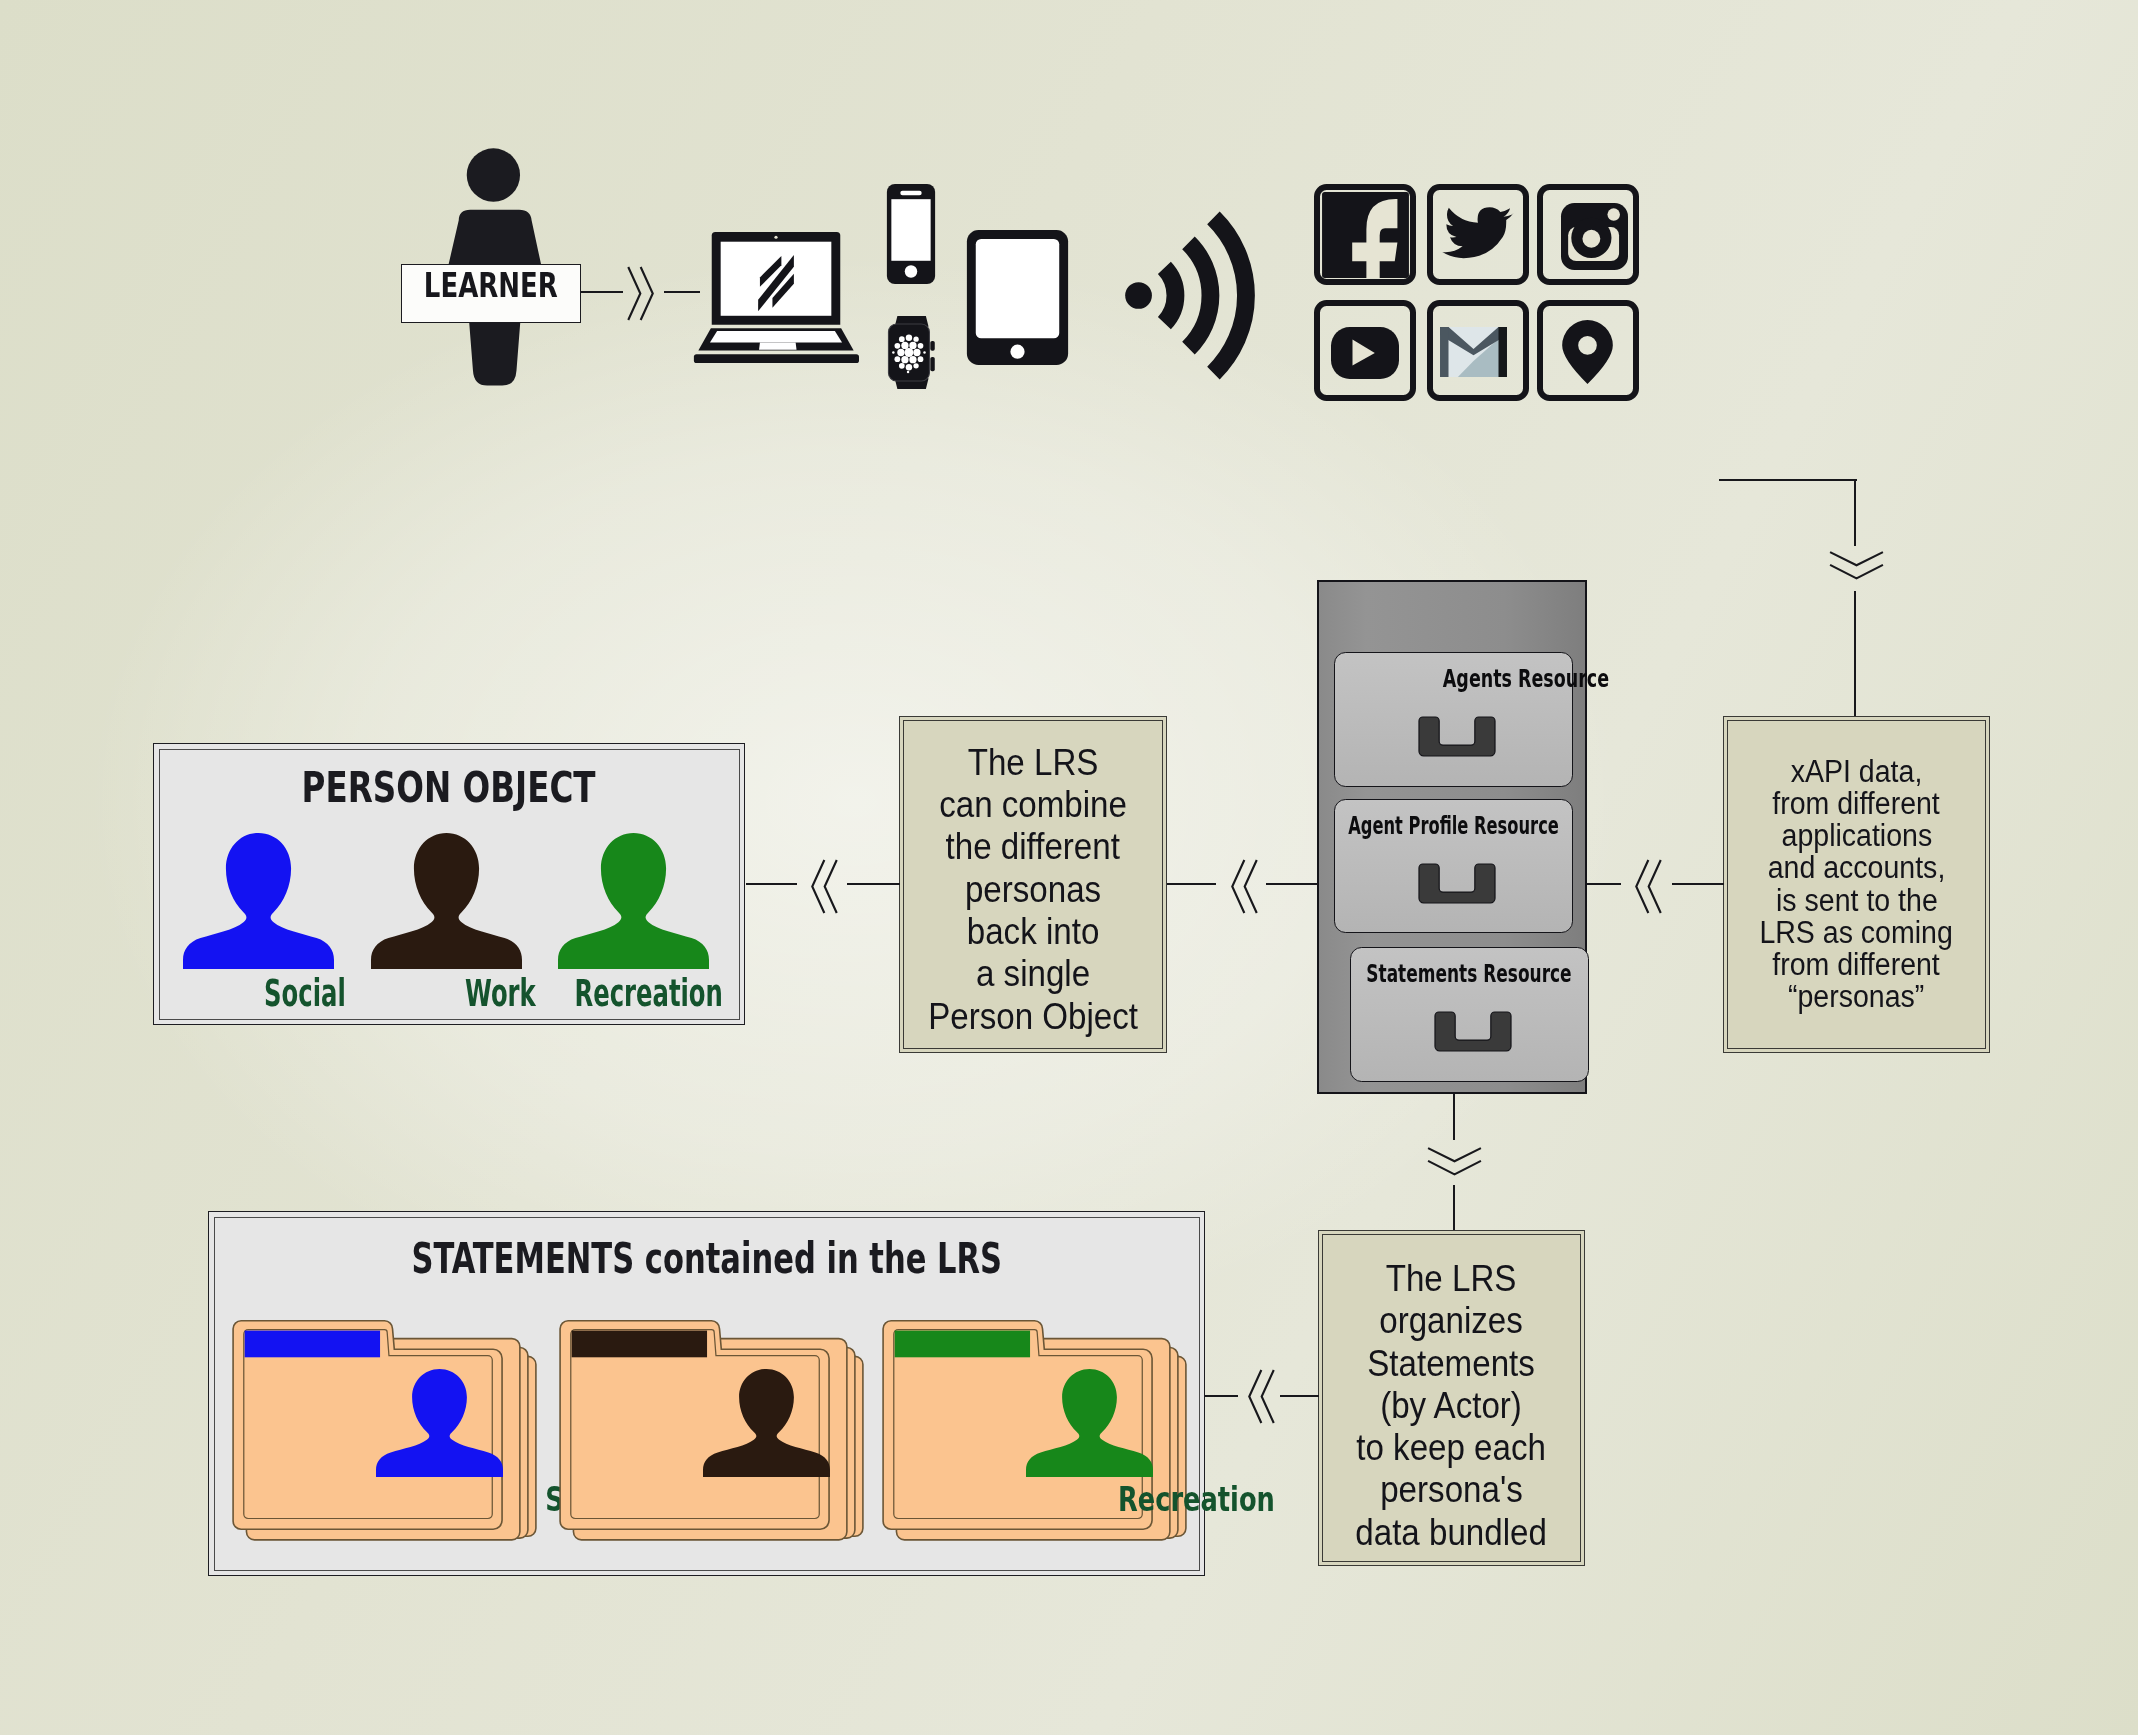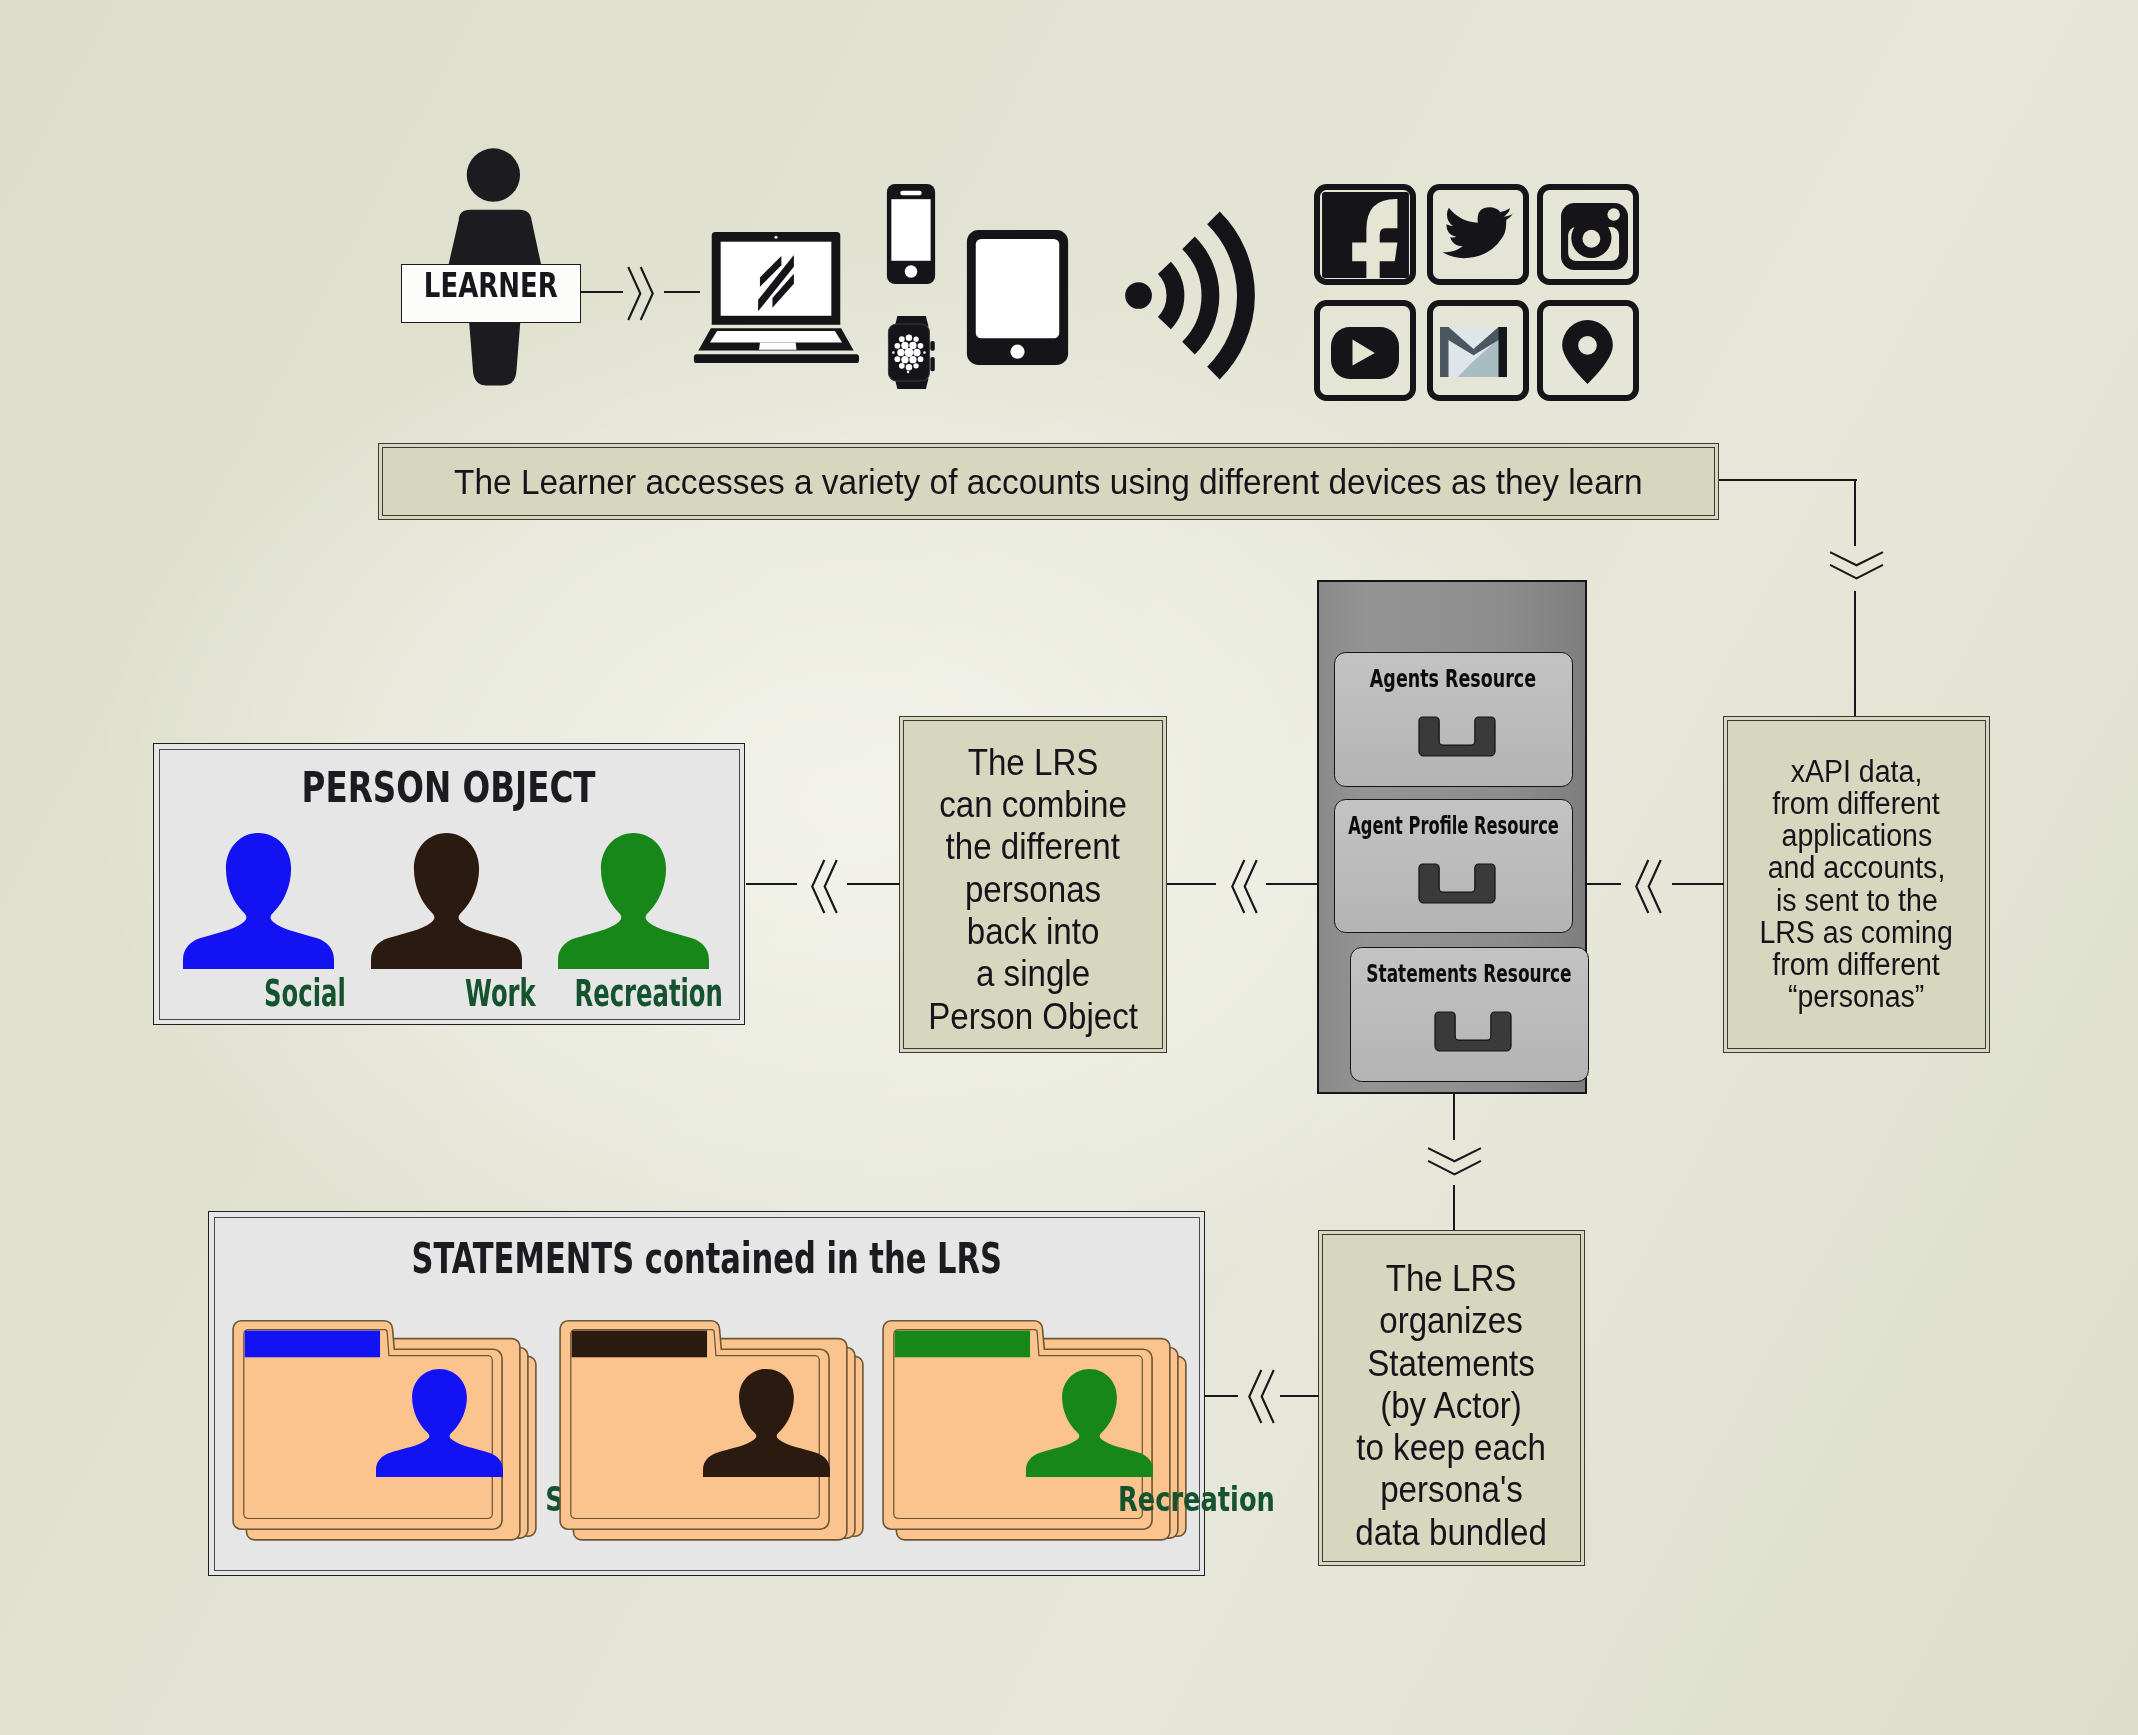--- a/index.html
+++ b/index.html
@@ -167,38 +167,33 @@
         <rect x="65.5" y="0" width="9.5" height="56" fill="#15181a"></rect>
       </svg>
     </div>
     <div style="position:absolute;left:223px;top:116px;width:102px;height:101px;border:6.2px solid #141419;border-radius:12.5px;box-sizing:border-box;">
       <svg style="position:absolute;left:18.7px;top:14.3px;" width="51" height="64" viewBox="0 0 57 72">
         <path d="M28.5 0 A28.5 28.5 0 0 0 0 28.5 Q0 44 28.5 72 Q57 44 57 28.5 A28.5 28.5 0 0 0 28.5 0 Z M28.5 18 A10.5 10.5 0 1 1 28.5 39 A10.5 10.5 0 1 1 28.5 18 Z" fill="#141419" fill-rule="evenodd"></path>
       </svg>
     </div>
   </div>
 
-  <div class="callout" style="left:378px;top:443px;width:1341px;height:77px;">
-    <div class="inner">
-        <span class="txt" style="font-size:35px;"><span class="ln" style="transform:scaleX(0.955)">The Learner accesses a variety of accounts using different devices as they learn</span></span>
-      </div>
-  </div>
 
   <div class="line" style="left:1719px;top:479px;width:138px;height:2.2px;"></div>
   <div class="line" style="left:1854px;top:479px;width:2.2px;height:67px;"></div>
   <svg class="abs" style="left:1829px;top:551px;" width="55" height="28.5" viewBox="0 0 62 32">
     <path d="M1.2 1.2 L31 16 L60.8 1.2" fill="none" stroke="#18181c" stroke-width="2.4"></path>
     <path d="M1.2 15.6 L31 30.8 L60.8 15.6" fill="none" stroke="#18181c" stroke-width="2.4"></path>
   </svg>
   <div class="line" style="left:1854px;top:591px;width:2.2px;height:127px;"></div>
 
   <div class="abs" style="left:1317px;top:580px;width:270px;height:514px;background:linear-gradient(to right,#8a8a8a 0%,#949494 18%,#8d8d8d 70%,#7e7e7e 100%);border:2.7px solid #141419;box-sizing:border-box;">
 
     <div class="drawer" style="position:absolute;left:15px;top:70px;width:239px;height:135px;background:linear-gradient(to bottom,#c3c3c3,#b4b4b4);border:1.8px solid #141419;border-radius:11.6px;box-sizing:border-box;">
-      <div style="position:absolute;left:-62px;top:10.7px;width:360px;text-align:center;font-family:'DejaVu Sans Condensed','DejaVu Sans',sans-serif;font-weight:bold;font-size:25px;color:#0c0c0e;"><span class="cond" style="transform:scaleX(0.777)">Agents Resource</span></div>
+      <div style="position:absolute;left:-62px;top:10.7px;width:360px;text-align:right;font-family:'DejaVu Sans Condensed','DejaVu Sans',sans-serif;font-weight:bold;font-size:25px;color:#0c0c0e;"><span class="cond" style="transform:scaleX(0.777)">Agents Resource</span></div>
       <svg style="position:absolute;left:84px;top:64px;" width="76" height="39" viewBox="0 0 98 50" preserveAspectRatio="none">
         <path d="M5 0 L21 0 A5 5 0 0 1 26 5 L26 31 A5 5 0 0 0 31 36 L67 36 A5 5 0 0 0 72 31 L72 5 A5 5 0 0 1 77 0 L93 0 A5 5 0 0 1 98 5 L98 44 A6 6 0 0 1 92 50 L6 50 A6 6 0 0 1 0 44 L0 5 A5 5 0 0 1 5 0 Z" fill="#3a3a3a" stroke="#141419" stroke-width="1.6"></path>
       </svg>
     </div>
 
     <div class="drawer" style="position:absolute;left:15px;top:217px;width:239px;height:134px;background:linear-gradient(to bottom,#c3c3c3,#b4b4b4);border:1.8px solid #141419;border-radius:11.6px;box-sizing:border-box;">
       <div style="position:absolute;left:-62px;top:10.7px;width:360px;text-align:center;font-family:'DejaVu Sans Condensed','DejaVu Sans',sans-serif;font-weight:bold;font-size:25px;color:#0c0c0e;"><span class="cond" style="transform:scaleX(0.724)">Agent Profile Resource</span></div>
       <svg style="position:absolute;left:84px;top:64px;" width="76" height="39" viewBox="0 0 98 50" preserveAspectRatio="none">
         <path d="M5 0 L21 0 A5 5 0 0 1 26 5 L26 31 A5 5 0 0 0 31 36 L67 36 A5 5 0 0 0 72 31 L72 5 A5 5 0 0 1 77 0 L93 0 A5 5 0 0 1 98 5 L98 44 A6 6 0 0 1 92 50 L6 50 A6 6 0 0 1 0 44 L0 5 A5 5 0 0 1 5 0 Z" fill="#3a3a3a" stroke="#141419" stroke-width="1.6"></path>
       </svg>

